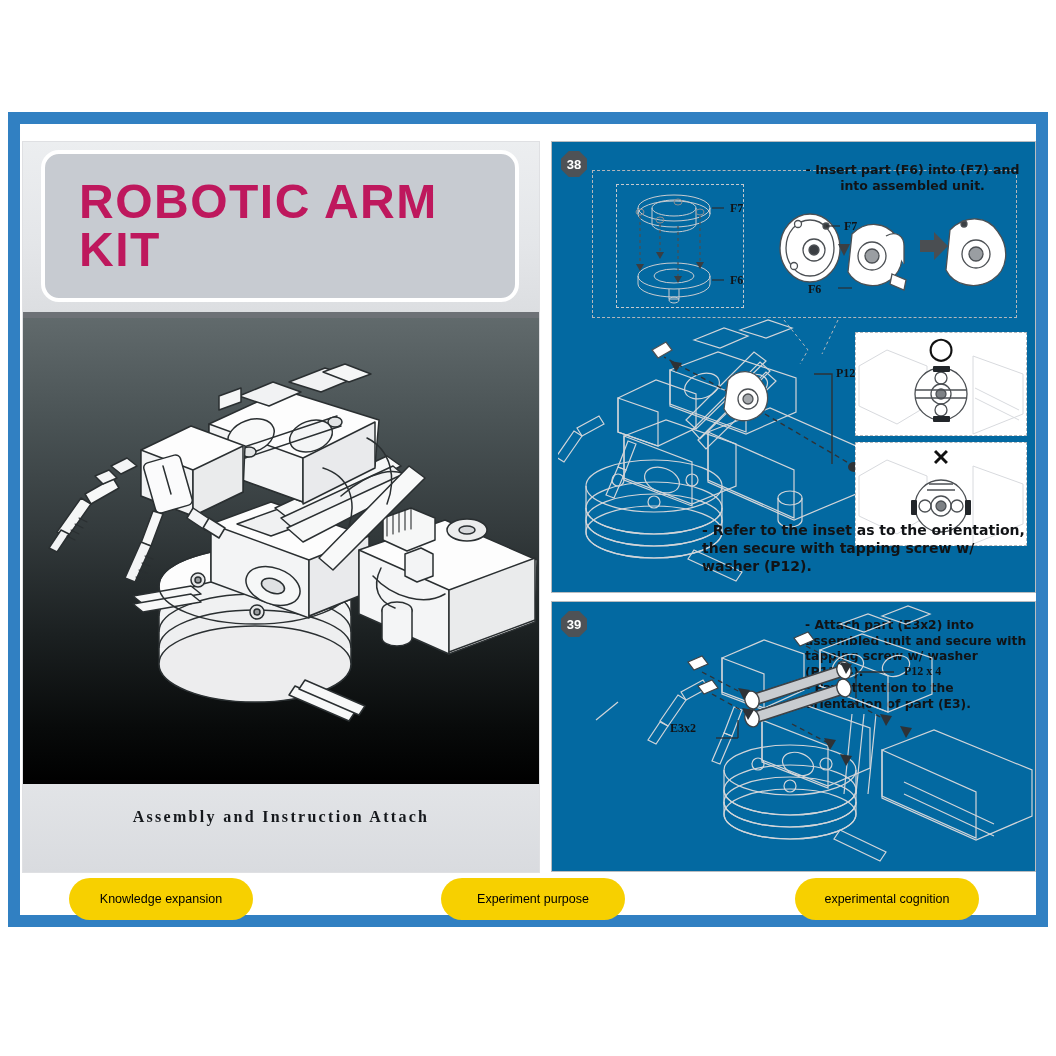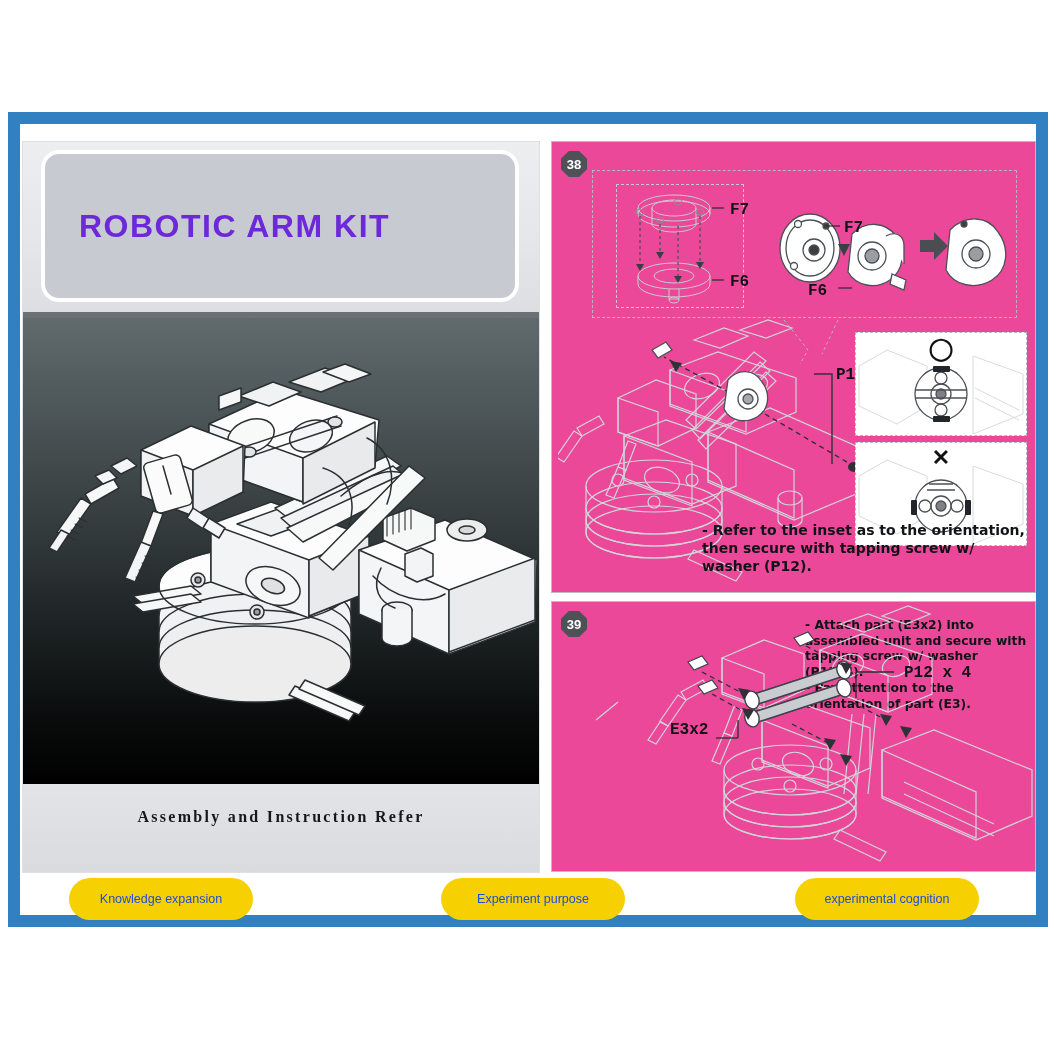--- a/index.html
+++ b/index.html
@@ -12,68 +12,68 @@
   .white-inner{position:absolute;left:20px;top:124px;width:1016px;height:791px;background:#ffffff;}
 
   
   .cover{position:absolute;left:23px;top:142px;width:516px;height:730px;background:#e9eaec;
          box-shadow:0 0 0 1px #dfe0e3;}
   .cover-top{position:absolute;left:0;top:0;width:516px;height:170px;
              background:linear-gradient(180deg,#eceef0 0%,#e4e6e9 60%,#dcdee1 100%);}
   .title-plate{position:absolute;left:18px;top:8px;width:478px;height:152px;
                background:#c7cbd1;border:4px solid #ffffff;border-radius:18px;
                box-sizing:border-box;display:flex;align-items:center;}
-  .title-plate .t{color:#6d28d9;font-size:32px;font-weight:bold;letter-spacing:1.5px;
+  .title-plate .t{color:#be185d;font-size:48px;font-weight:bold;letter-spacing:1.5px;
                   padding-left:34px;line-height:1;}
   .cover-rule{position:absolute;left:0;top:170px;width:516px;height:6px;background:#6d7176;}
 
   
   .art{position:absolute;left:0;top:176px;width:516px;height:466px;
        background:linear-gradient(180deg,#616a6c 0%,#4a5355 22%,#343b3d 45%,#1b2021 68%,#080a0a 88%,#000 100%);
        overflow:hidden;}
   .art svg{position:absolute;left:0;top:0;}
 
   .cover-bottom{position:absolute;left:0;top:642px;width:516px;height:88px;
                 background:linear-gradient(180deg,#e2e4e7 0%,#d9dbdf 100%);}
   .cover-sub{position:absolute;left:0;top:24px;width:516px;text-align:center;
              font-family:"Liberation Serif",serif;font-weight:bold;font-size:16px;
              letter-spacing:2.3px;color:#15181c;}
 
   
   .manual{position:absolute;left:551px;top:141px;width:485px;height:731px;background:#ffffff;}
 
-  .step{position:absolute;left:0;background:#ec4899;border:1px solid #b9bcc0;box-sizing:border-box;}
+  .step{position:absolute;left:0;background:#0369a1;border:1px solid #b9bcc0;box-sizing:border-box;}
   .step-38{top:0;width:485px;height:452px;}
   .step-39{top:460px;width:485px;height:271px;}
 
   .badge{position:absolute;width:26px;height:26px;background:#4e5256;color:#ffffff;
          font-size:13px;font-weight:bold;display:flex;align-items:center;justify-content:center;
          clip-path:polygon(30% 0,70% 0,100% 30%,100% 70%,70% 100%,30% 100%,0 70%,0 30%);}
   .badge-38{left:9px;top:9px;}
   .badge-39{left:9px;top:9px;}
 
   .dashbox{position:absolute;border:1px dashed #b4b7bb;box-sizing:border-box;}
   .innerbox{position:absolute;border:1px dashed #c6c9cd;box-sizing:border-box;}
   .solidbox{position:absolute;border:1px dashed #b4b7bb;box-sizing:border-box;background:#fff;}
 
   .cap{position:absolute;font-family:"DejaVu Sans",sans-serif;font-weight:bold;
        color:#111316;line-height:1.28;}
   .cap-38{left:248px;top:20px;width:225px;font-size:12.5px;text-align:center;}
   .cap-38b{left:150px;top:380px;width:330px;font-size:14px;text-align:left;}
   .cap-39{left:253px;top:16px;width:226px;font-size:12.3px;text-align:left;}
 
-  .lbl{position:absolute;font-family:Liberation Mono, monospace;font-weight:bold;
-       font-size:16px;color:#111316;white-space:nowrap;}
+  .lbl{position:absolute;font-family:Liberation Serif, serif;font-weight:bold;
+       font-size:12px;color:#111316;white-space:nowrap;}
 
   .art2 svg, .art3 svg{position:absolute;left:0;top:0;}
 
   
   .pill{position:absolute;height:42px;background:#f7d000;border-radius:21px;
         display:flex;align-items:center;justify-content:center;
-        color:#1d4ed8;font-size:12.5px;font-family:"Liberation Sans",sans-serif;}
+        color:#000000;font-size:12.5px;font-family:"Liberation Sans",sans-serif;}
   .pill-1{left:69px;top:878px;width:184px;}
   .pill-2{left:441px;top:878px;width:184px;}
   .pill-3{left:795px;top:878px;width:184px;}
 </style>
 </head>
 <body>
 
 <div class="stage">
 
   <div class="blue-frame"></div>
@@ -174,21 +174,21 @@
           <path d="M122 238 l8 3 M119 245 l8 3 M116 252 l8 3 M113 259 l8 3" stroke="#2a2f31" stroke-width="1.1"></path>
 
           <path d="M300 150 c26 8 34 32 26 58" stroke="#2a2f31"></path>
           <path d="M344 120 c24 12 30 40 20 66" stroke="#2a2f31"></path>
           <path d="M358 250 c-10 20 -2 34 14 40" stroke="#2a2f31"></path>
         </g>
       </svg>
     </div>
 
     <div class="cover-bottom">
-      <div class="cover-sub">Assembly and Instruction Refer</div>
+      <div class="cover-sub">Assembly and Instruction Attach</div>
     </div>
   </div>
 
   <div class="manual">
 
     <div class="step step-38">
       <div class="badge badge-38">38</div>
 
       <div class="dashbox" style="left:40px;top:28px;width:425px;height:148px;"></div>
       <div class="innerbox" style="left:64px;top:42px;width:128px;height:124px;"></div>
@@ -225,20 +225,21 @@
           </g>
           <g stroke="#2a2e32" stroke-width="1.2">
             <path d="M96 24 h12"></path>
               <path d="M96 96 h12"></path>
           </g>
         </svg>
       </div>
       <div class="lbl" style="left:178px;top:59px;">F7</div>
       <div class="lbl" style="left:178px;top:131px;">F6</div>
 
+      <div class="cap cap-38">- Insert part (F6) into (F7) and into assembled unit.</div>
 
       <div class="art2" style="position:absolute;left:212px;top:58px;width:250px;height:112px;">
         <svg width="250" height="112" viewBox="0 0 250 112" xmlns="http://www.w3.org/2000/svg">
           <g fill="#ffffff" stroke="#4c5054" stroke-width="1.3">
             <ellipse cx="46" cy="48" rx="30" ry="34"></ellipse>
             <ellipse cx="46" cy="48" rx="24" ry="28"></ellipse>
             <circle cx="50" cy="50" r="11"></circle>
             <circle cx="50" cy="50" r="5" fill="#3b3f43"></circle>
             <circle cx="34" cy="24" r="3.5"></circle>
               <circle cx="30" cy="66" r="3.5"></circle>

